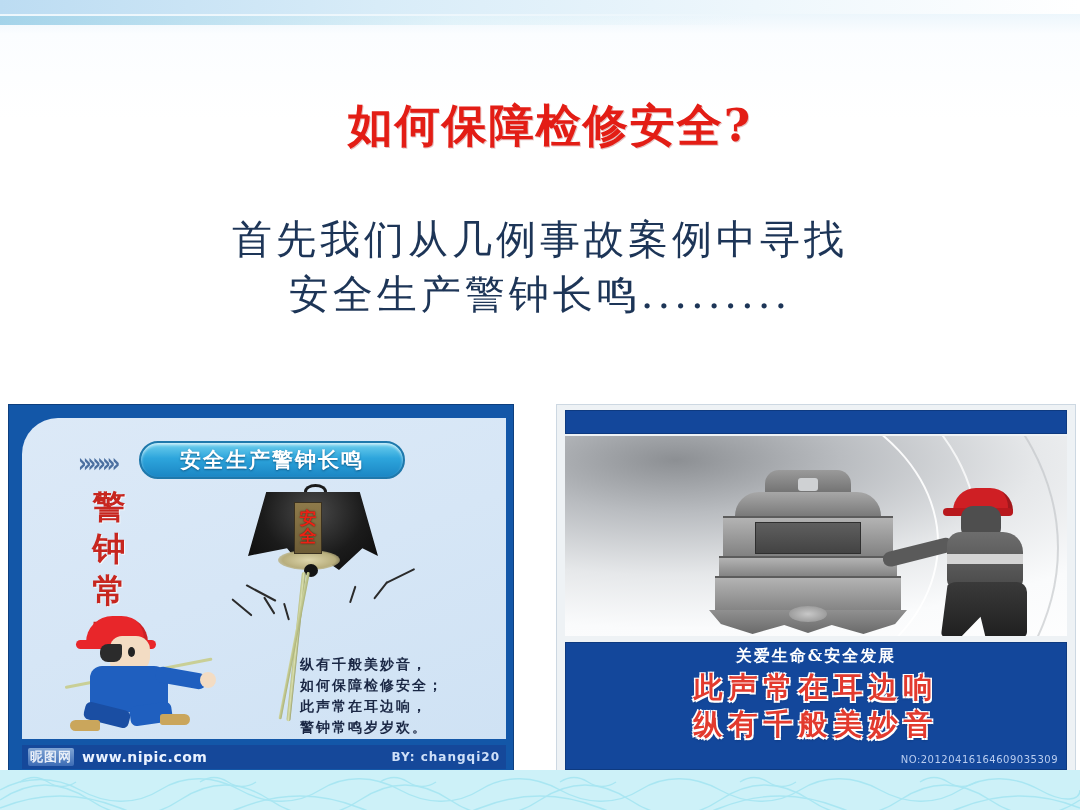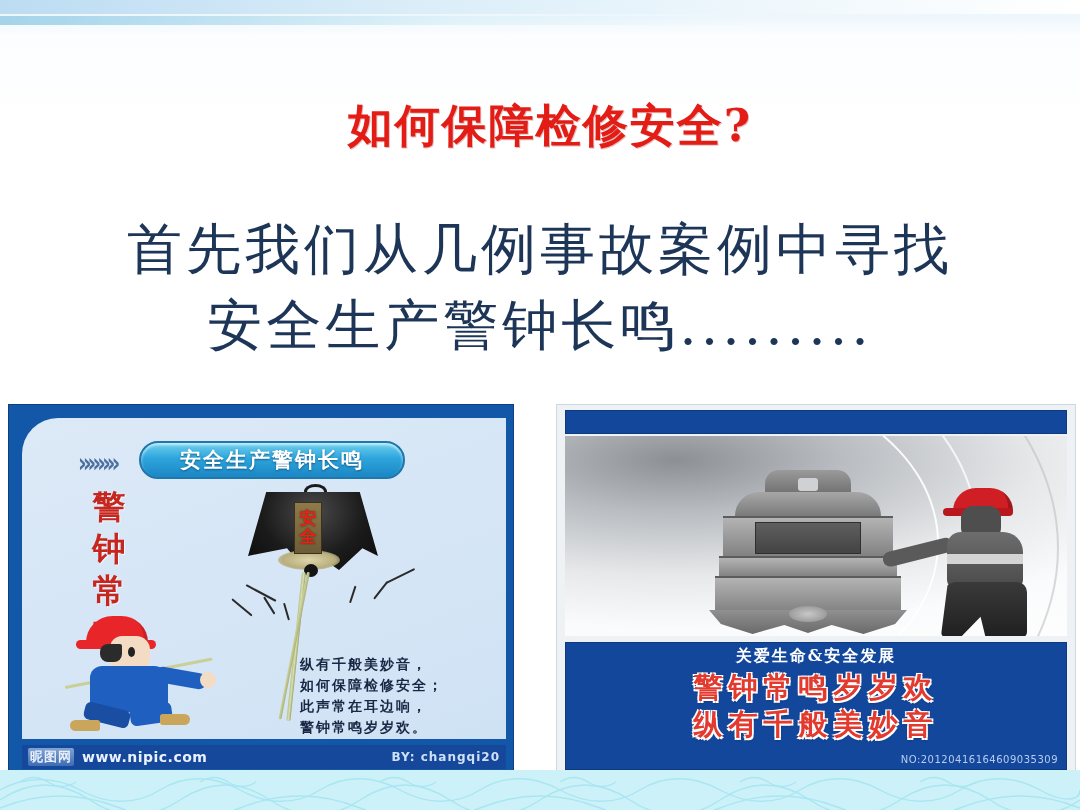--- a/index.html
+++ b/index.html
@@ -36,21 +36,21 @@
     font-size:45px;font-weight:bold;color:#e31d15;
     font-family:"DejaVu Serif","Liberation Serif",serif;
     letter-spacing:2px;
     text-shadow:1px 1px 0 rgba(150,0,0,.25);
     margin-left:20px;
   }
   .subtitle{
     position:absolute;left:0;right:0;top:212px;text-align:center;
     color:#1d3557;
     font-family:"DejaVu Serif","Liberation Serif",serif;
-    font-size:55px;line-height:1.38;letter-spacing:4px;
+    font-size:40px;line-height:1.38;letter-spacing:4px;
   }
   .subtitle .l2{display:block;}
 
   
   .posters{position:absolute;left:0;top:404px;width:1080px;height:372px;}
 
   
   .poster-left{
     position:absolute;left:8px;top:0;width:506px;height:372px;
     background:#1357a8;box-sizing:border-box;
@@ -405,21 +405,21 @@
           <div class="sil-brim"></div>
           <div class="sil-head"></div>
           <div class="sil-torso"></div>
           <div class="sil-belt"></div>
           <div class="sil-legs"></div>
         </div>
       </div>
 
       <div class="pr-bottom">
         <div class="pr-sub">关爱生命&amp;安全发展</div>
-        <div class="pr-big">警钟常鸣岁岁欢</div>
+        <div class="pr-big">此声常在耳边响</div>
         <div class="pr-big">纵有千般美妙音</div>
         <div class="pr-no">NO:20120416164609035309</div>
       </div>
     </div>
 
   </div>
 
   <div class="wave-band">
     <svg viewBox="0 0 1080 40" preserveAspectRatio="none">
       <g fill="none" stroke="#a9e6f2" stroke-width="1.4">

